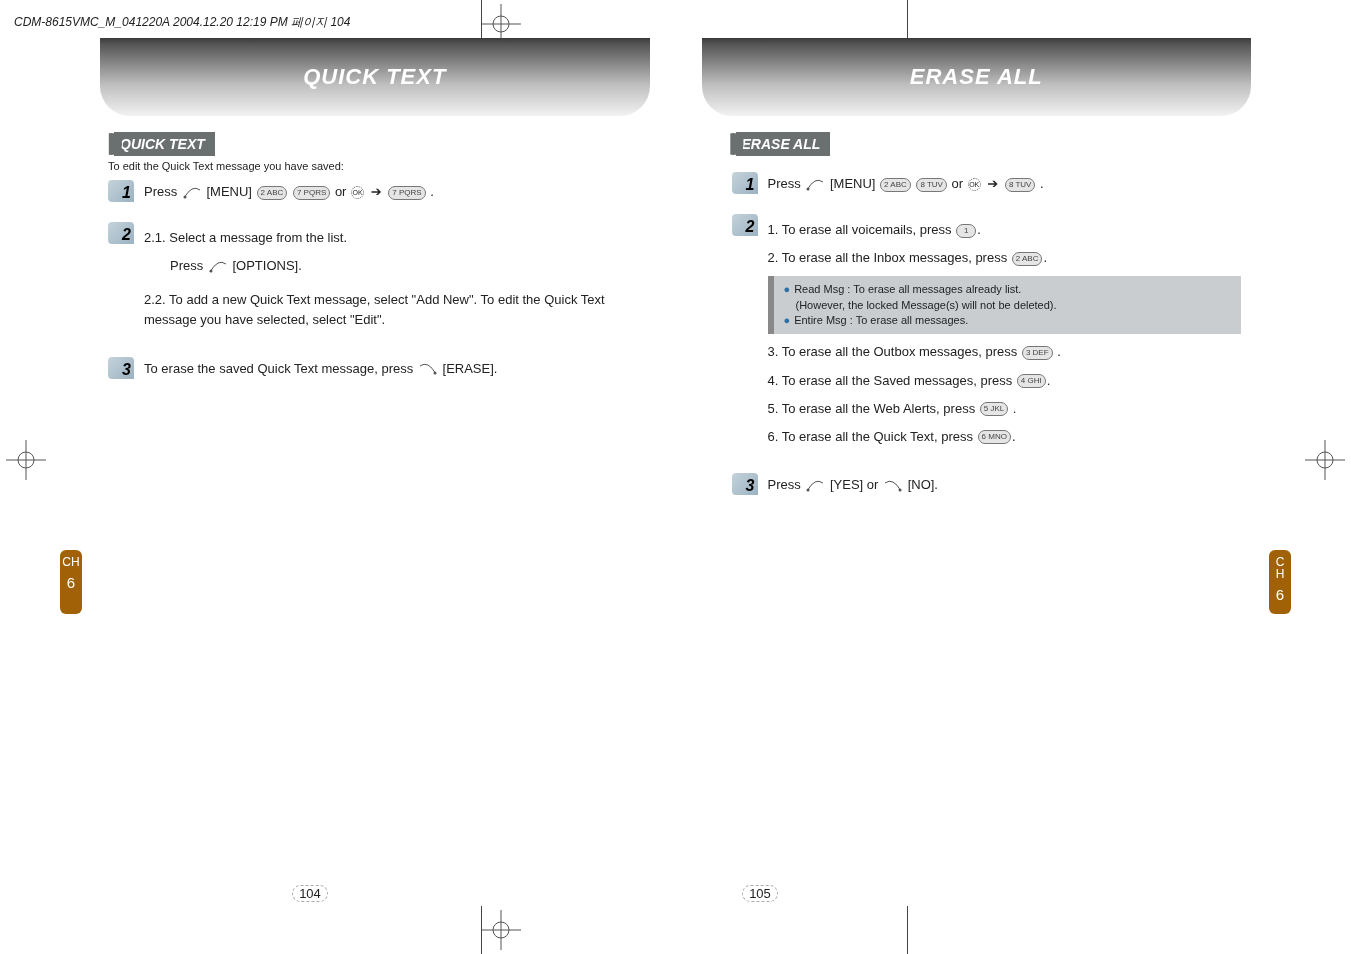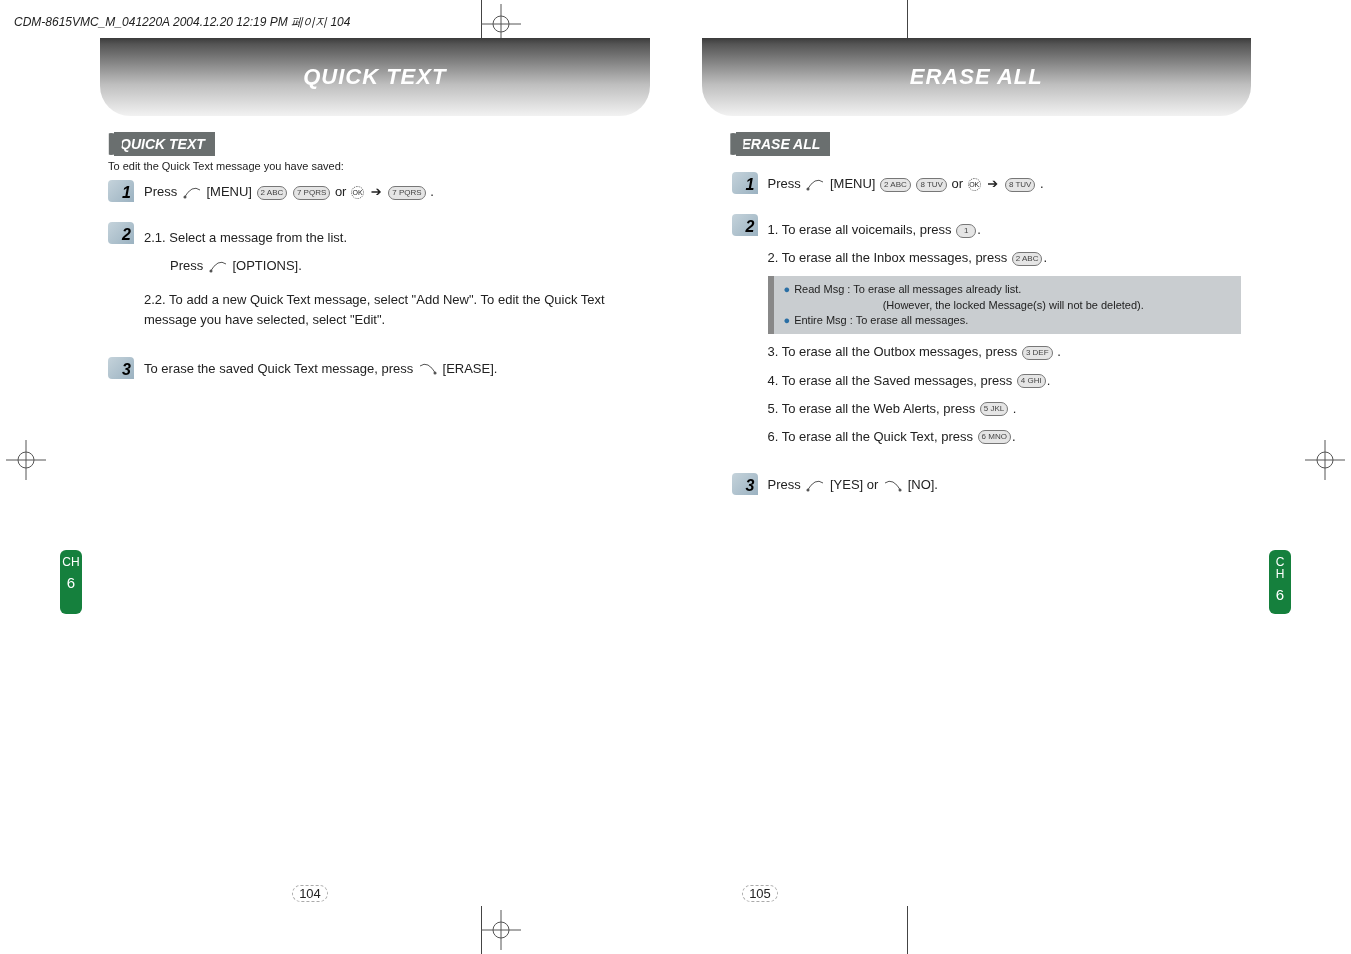--- a/index.html
+++ b/index.html
@@ -158,21 +158,21 @@
       font-size: 7px;
       text-align: center;
       line-height: 11px;
       margin: 0 1px;
     }
     .ch-tab {
       position: absolute;
       top: 550px;
       width: 22px;
       height: 64px;
-      background: #15803d;
+      background: #a16207;
       border-radius: 6px;
       color: #fff;
       font-size: 12px;
       text-align: center;
       padding-top: 6px;
       line-height: 1.2;
     }
     .ch-tab-left { left: 60px; }
     .ch-tab-right { right: 60px; }
     .page-num {
@@ -365,21 +365,21 @@
           <div class="sub-step">
             <span>1. To erase all voicemails, press</span>
             <span class="key">1</span><span>.</span>
           </div>
           <div class="sub-step">
             <span>2. To erase all the Inbox messages, press</span>
             <span class="key">2 ABC</span><span>.</span>
           </div>
           <div class="note-box">
             <div><span class="bullet">●</span><span>Read Msg : To erase all messages already list.</span></div>
-            <div style="padding-left:12px;text-align:center;"><span>(However, the locked Message(s) will not be deleted).</span></div>
+            <div style="padding-left:12px;"><span>(However, the locked Message(s) will not be deleted).</span></div>
             <div><span class="bullet">●</span><span>Entire Msg : To erase all messages.</span></div>
           </div>
           <div class="sub-step">
             <span>3. To erase all the Outbox messages, press </span>
             <span class="key">3 DEF</span>
             <span>.</span>
           </div>
           <div class="sub-step">
             <span>4. To erase all the Saved messages, press</span>
             <span class="key">4 GHI</span><span>.</span>

